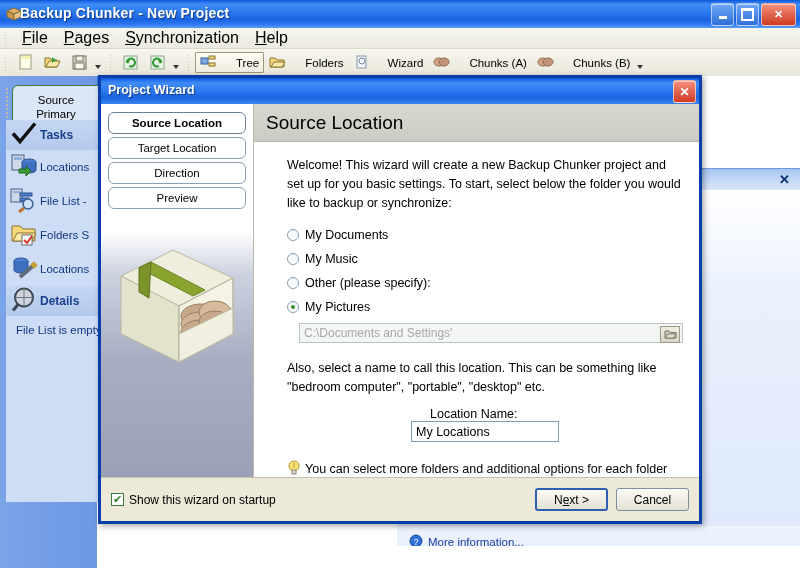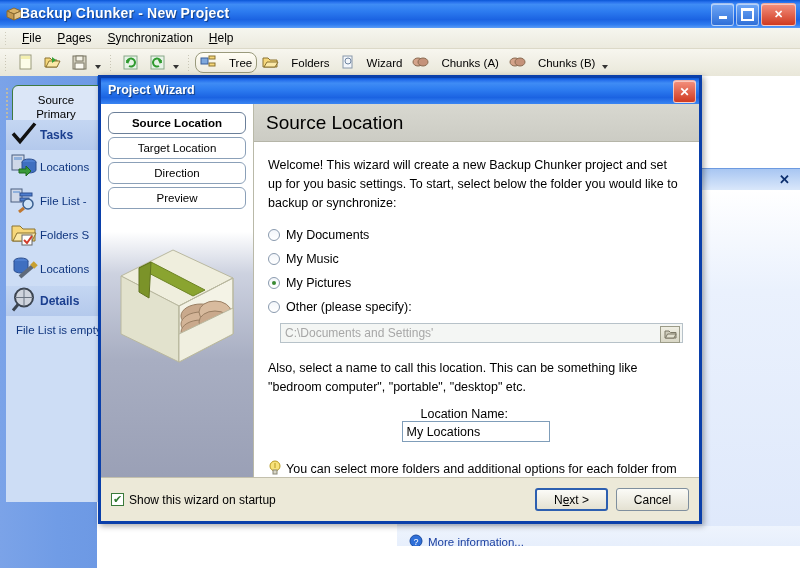--- a/index.html
+++ b/index.html
@@ -56,39 +56,39 @@
     background: linear-gradient(to bottom,#f6f6ef,#eceade);
     border-bottom: 1px solid #dcd9c8;
     display: flex; align-items: center; padding-left: 14px;
     box-sizing: border-box;
   }
   .menubar .grip {
     position: absolute; left: 4px; top: 3px; width: 3px; height: 15px;
     background-image: radial-gradient(#cfcdbe 40%, transparent 41%);
     background-size: 3px 3px;
   }
-  .menu-item { padding: 2px 8px; font-size: 12px; color: #000; }
+  .menu-item { padding: 2px 8px; font-size: 16px; color: #000; }
   .menu-item u { text-decoration: underline; }
 
   
   .toolbar {
     position: absolute; left: 0; top: 49px; width: 800px; height: 27px;
     background: linear-gradient(to bottom,#f7f6ef,#e9e7d9);
     border-bottom: 1px solid #d3cfbb;
     display: flex; align-items: center;
   }
   .tb-grip {
     width: 3px; height: 17px; margin: 0 5px 0 4px;
     background-image: radial-gradient(#c9c6b5 40%, transparent 41%);
     background-size: 3px 3px;
   }
   .tb-btn {
-    display: flex; align-items: center; gap: 12px;
+    display: flex; align-items: center; gap: 19px;
     padding: 2px 4px; height: 21px; box-sizing: border-box;
-    border: 1px solid transparent; border-radius: 8px;
+    border: 1px solid transparent; border-radius: 1px;
     font-size: 11.5px; color: #000; white-space: nowrap;
   }
   .tb-btn.sel {
     border: 1px solid #9a9a7c;
     background: linear-gradient(to bottom,#fffdf4,#efece0);
   }
   .tb-arrow {
     width: 0; height: 0; border-left: 3px solid transparent;
     border-right: 3px solid transparent; border-top: 4px solid #333;
     margin: 8px 4px 0 2px;
@@ -225,21 +225,21 @@
   .dlg-right {
     flex: 1; position: relative; background: #ffffff; overflow: hidden;
   }
   .page-head {
     height: 37px;
     background: linear-gradient(to bottom,#d8d8d0,#ccccc4);
     border-bottom: 1px solid #b5b5a8;
     display: flex; align-items: center; padding-left: 12px;
     font-size: 19px; color: #000;
   }
-  .page-content { padding: 14px 16px 0 14px; position: relative; }
+  .page-content { padding: 14px 16px 0 33px; position: relative; }
   .para {
     font-size: 12.5px; color: #000; line-height: 19px; margin-bottom: 10px;
   }
   .radio-row {
     display: flex; align-items: center; gap: 6px;
     height: 24px; font-size: 12.5px; color: #000;
   }
   .radio {
     width: 12px; height: 12px; border-radius: 50%;
     border: 1px solid #8a9aae; background: linear-gradient(to bottom,#f3f6fa,#ffffff);
@@ -605,26 +605,26 @@
 
           <div class="radio-row">
             <span class="radio"></span>
             <span>My Documents</span>
           </div>
           <div class="radio-row">
             <span class="radio"></span>
             <span>My Music</span>
           </div>
           <div class="radio-row">
+            <span class="radio"></span>
+            <span>Other (please specify):</span>
+          </div>
+          <div class="radio-row">
             <span class="radio on"></span>
             <span>My Pictures</span>
-          </div>
-          <div class="radio-row">
-            <span class="radio"></span>
-            <span>Other (please specify):</span>
           </div>
 
           <div class="path-row">
             <div class="path-input">
               <span>C:\Documents and Settings'</span>
               <span class="path-btn">
                 <svg width="13" height="11" viewBox="0 0 13 11">
                     <path d="M1 9V2h4l1.5 1.5H12V9z" fill="#cfcdbc" stroke="#7a7765"></path>
                     <path d="M1.5 9l2-4H12l-2 4z" fill="#e2e0cf" stroke="#7a7765"></path>
                   </svg>

